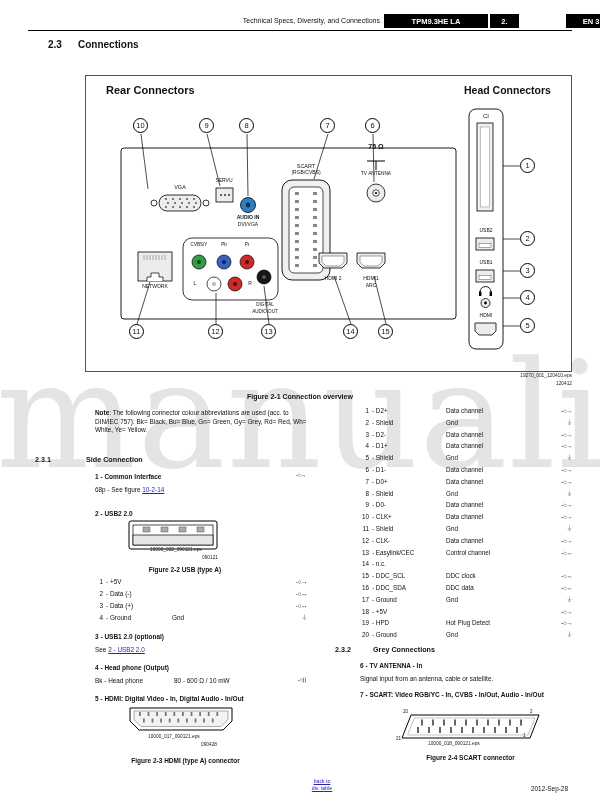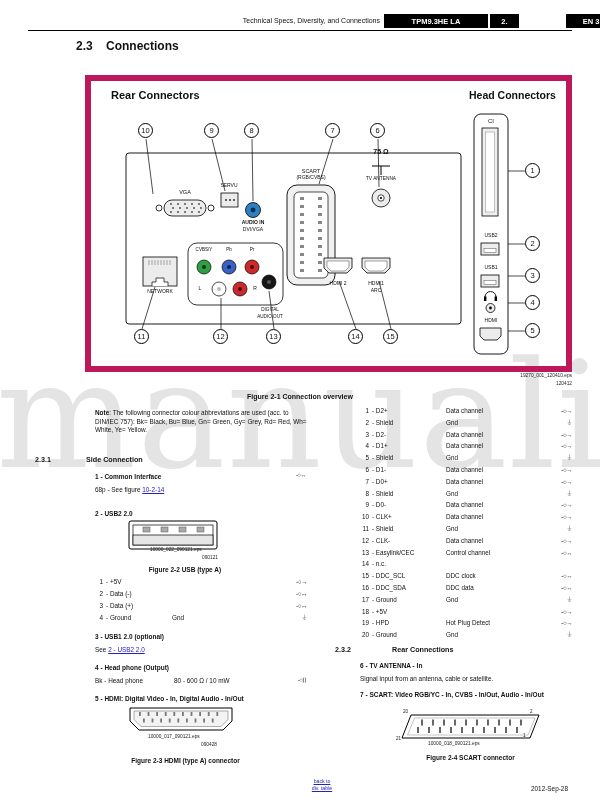--- a/index.html
+++ b/index.html
@@ -17,21 +17,21 @@
   .watermark {
     position:absolute; left:-4px; top:342px; z-index:0;
     font-family:"DejaVu Serif", serif; font-size:148px; line-height:1;
     color:#e4e4e4; letter-spacing:1px; white-space:nowrap;
   }
   .hbox {
     position:absolute; top:14px; height:14px; background:#000; color:#fff;
     font-weight:bold; font-size:7.5px; display:flex; align-items:center; justify-content:center;
   }
   .rule { position:absolute; background:#000; }
-  .fig1 { position:absolute; left:85px; top:75px; width:487px; height:297px; border:6px solid #be185d; }
+  .fig1 { position:absolute; left:85px; top:75px; width:487px; height:297px; border:1px solid #be185d; }
   .fig1 svg { position:absolute; left:0; top:0; }
   .flabel { position:absolute; font-size:5px; line-height:1.15; text-align:center; white-space:nowrap; }
   .callout {
     position:absolute; width:15px; height:15px; border:1px solid #000; border-radius:50%;
     background:#fff; font-size:7.5px; display:flex; align-items:center; justify-content:center;
   }
   .pt-row { display:flex; height:11.8px; font-size:6.3px; align-items:flex-start; }
   .pt-pin { width:11px; text-align:right; }
   .pt-signal { margin-left:3px; width:74px; }
   .pt-desc { width:88px; }
@@ -52,21 +52,21 @@
 <div class="page">
 
   <div class="watermark">manuali</div>
 
   <div class="abs nw" style="left:90px;top:17px;width:290px;text-align:right;font-size:7px;">Technical Specs, Diversity, and Connections</div>
   <div class="hbox" style="left:384px;width:104px;">TPM9.3HE LA</div>
   <div class="hbox" style="left:490px;width:29px;">2.</div>
   <div class="hbox" style="left:521px;width:50px;margin-left:45px;">EN 3</div>
   <div class="rule" style="left:28px;top:30px;width:544px;height:1px;"></div>
 
-  <div class="abs b nw" style="left:76px;top:39px;font-size:12px;">
+  <div class="abs b nw" style="left:48px;top:39px;font-size:10px;">
     <span style="display:inline-block;width:30px;">2.3</span><span>Connections</span>
   </div>
 
   <div class="fig1">
     <svg width="487" height="297" viewBox="0 0 487 297">
 
       <rect x="35" y="72" width="335" height="171" rx="3" fill="none" stroke="#000" stroke-width="0.9"></rect>
       <rect x="383" y="33" width="34" height="240" rx="7" fill="#fff" stroke="#000" stroke-width="0.9"></rect>
 
       <path fill="none" stroke="#000" stroke-width="0.7" d="M55,58 L62,113 M121,58 L134,110 M161,58 L162,120 M242,58 L228,103 M287,58 L288,106
@@ -484,21 +484,21 @@
 
   <div class="pt-row">
     <span class="pt-pin">20</span>
     <span class="pt-signal">- Ground</span>
     <span class="pt-desc">Gnd</span>
     <span class="pt-icon icon-gnd">⏚</span>
   </div>
 </div>
 
   <div class="abs b nw" style="left:335px;top:645px;font-size:7.2px;">
-    <span style="display:inline-block;width:57px;">2.3.2</span><span>Rear Connections</span>
+    <span style="display:inline-block;width:38px;">2.3.2</span><span>Grey Connections</span>
   </div>
   <div class="abs b nw" style="left:360px;top:662px;font-size:6.5px;">6 - TV ANTENNA - In</div>
   <div class="abs nw" style="left:360px;top:675px;font-size:6.4px;">Signal input from an antenna, cable or satellite.</div>
   <div class="abs b" style="left:360px;top:691px;width:213px;font-size:6.5px;line-height:8.6px;">7 - SCART: Video RGB/YC - In, CVBS - In/Out, Audio - In/Out</div>
 
   <svg class="abs" style="left:395px;top:712px;" width="150" height="32" viewBox="0 0 150 32">
     <path d="M16,3 L144,3 L135,26 L7,26 Z" fill="#fff" stroke="#000" stroke-width="1"></path>
     <path d="M19.5,6 L140,6 L133,23 L12.5,23 Z" fill="none" stroke="#888" stroke-width="0.5"></path>
     <g fill="#666">
       <rect x="26" y="7.5" width="2" height="6"></rect>

